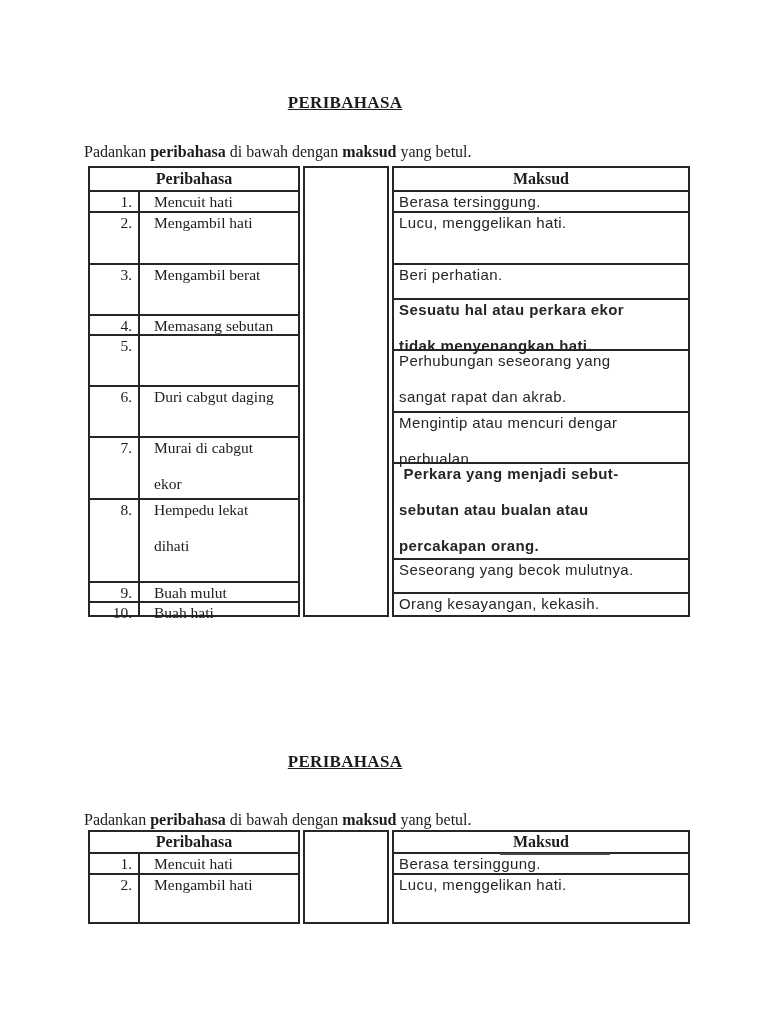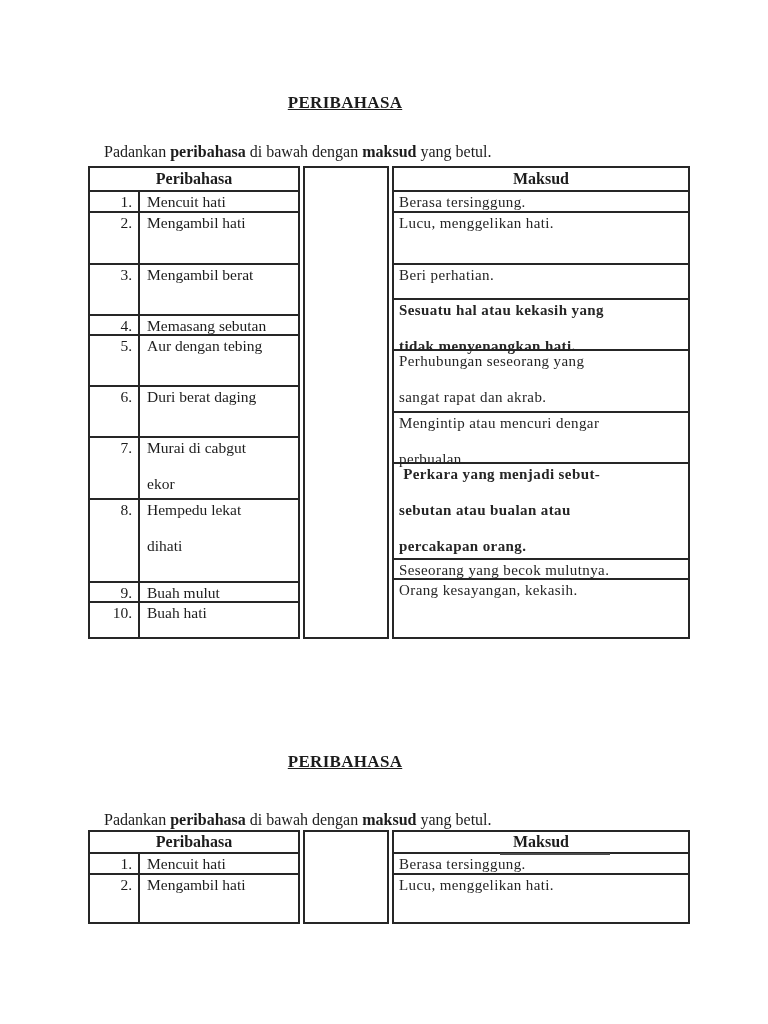--- a/index.html
+++ b/index.html
@@ -6,21 +6,21 @@
   body{
     width:768px;height:1024px;position:relative;background:#ffffff;
     font-family:"Liberation Serif","DejaVu Serif",serif;color:#1c1c1c;
     overflow:hidden;
   }
   .doc-title{
     position:absolute;left:88px;width:514px;text-align:center;
     font-weight:bold;font-size:17px;letter-spacing:.3px;
     text-decoration:underline;
   }
-  .instruction{position:absolute;left:104px;font-size:16px;white-space:nowrap;}
+  .instruction{position:absolute;left:84px;font-size:16px;white-space:nowrap;}
   .instruction .bold{font-weight:bold;}
 
   .match{position:absolute;left:88px;display:flex;align-items:stretch;}
   .tbl{border:2px solid #262626;box-sizing:border-box;background:#fff;}
   .tbl-left{width:212px;}
   .midbox{width:86px;margin-left:3px;border:2px solid #262626;box-sizing:border-box;}
   .tbl-right{width:298px;margin-left:3px;}
 
   .hdr{
     display:flex;align-items:center;justify-content:center;
@@ -28,24 +28,24 @@
   }
   .hdr-t1{height:22px;}
   .hdr-t2{height:20px;}
 
   .trow{border-top:2px solid #262626;box-sizing:border-box;overflow:visible;}
   .lrow{display:flex;}
   .num{
     width:50px;border-right:2px solid #262626;box-sizing:border-box;
     text-align:right;padding-right:6px;font-size:15.5px;
   }
-  .ltext{flex:1;padding-left:7px;font-size:15.5px;box-sizing:border-box;}
+  .ltext{flex:1;padding-left:14px;font-size:15.5px;box-sizing:border-box;}
   .rrow{
     padding-left:5px;box-sizing:border-box;
-    font-family:Liberation Serif, serif;
+    font-family:Liberation Sans, sans-serif;
     font-size:15px;letter-spacing:.4px;color:#252525;
   }
   .cell-text{
     display:block;line-height:36px;margin-top:-8px;white-space:pre-line;
   }
   .bold-cell .cell-text{font-weight:bold;}
 
   .s1-title{top:93px;}
   .s1-instr{top:127px;}
   .s1-table{top:166px;}
@@ -96,30 +96,27 @@
           <span class="cell-text">4.</span>
         </div>
       <div class="ltext">
           <span class="cell-text">Memasang sebutan</span>
         </div>
     </div>
     <div class="trow lrow" style="height:51px">
       <div class="num">
           <span class="cell-text">5.</span>
         </div>
-      <div class="ltext">
-          <span class="cell-text">Aur dengan tebing</span>
-        </div>
     </div>
     <div class="trow lrow" style="height:51px">
       <div class="num">
           <span class="cell-text">6.</span>
         </div>
       <div class="ltext">
-          <span class="cell-text">Duri berat daging</span>
+          <span class="cell-text">Duri cabgut daging</span>
         </div>
     </div>
     <div class="trow lrow" style="height:62px">
       <div class="num">
           <span class="cell-text">7.</span>
         </div>
       <div class="ltext">
           <span class="cell-text">Murai di cabgut
 ekor</span>
         </div>
@@ -134,21 +131,21 @@
         </div>
     </div>
     <div class="trow lrow" style="height:20px">
       <div class="num">
           <span class="cell-text">9.</span>
         </div>
       <div class="ltext">
           <span class="cell-text">Buah mulut</span>
         </div>
     </div>
-    <div class="trow lrow" style="height:36px">
+    <div class="trow lrow" style="height:14px">
       <div class="num">
           <span class="cell-text">10.</span>
         </div>
       <div class="ltext">
           <span class="cell-text">Buah hati</span>
         </div>
     </div>
   </div>
 
   <div class="midbox"></div>
@@ -159,37 +156,37 @@
     <div class="trow rrow" style="height:21px">
         <span class="cell-text">Berasa tersinggung.</span>
       </div>
     <div class="trow rrow" style="height:52px">
         <span class="cell-text">Lucu, menggelikan hati.</span>
       </div>
     <div class="trow rrow" style="height:35px">
         <span class="cell-text">Beri perhatian.</span>
       </div>
     <div class="trow rrow bold-cell" style="height:51px">
-        <span class="cell-text">Sesuatu hal atau kekasih yang
+        <span class="cell-text">Sesuatu hal atau perkara ekor
 tidak menyenangkan hati.</span>
       </div>
     <div class="trow rrow" style="height:62px">
         <span class="cell-text">Perhubungan seseorang yang
 sangat rapat dan akrab.</span>
       </div>
     <div class="trow rrow" style="height:51px">
         <span class="cell-text">Mengintip atau mencuri dengar
 perbualan.</span>
       </div>
     <div class="trow rrow bold-cell" style="height:96px">
         <span class="cell-text">&nbsp;Perkara yang menjadi sebut-
 sebutan atau bualan atau
 percakapan orang.</span>
       </div>
-    <div class="trow rrow" style="height:20px">
+    <div class="trow rrow" style="height:34px">
         <span class="cell-text">Seseorang yang becok mulutnya.</span>
       </div>
     <div class="trow rrow" style="height:21px">
         <span class="cell-text">Orang kesayangan, kekasih.</span>
       </div>
   </div>
 </div>
 
 <div class="doc-title s2-title">PERIBAHASA</div>
 

